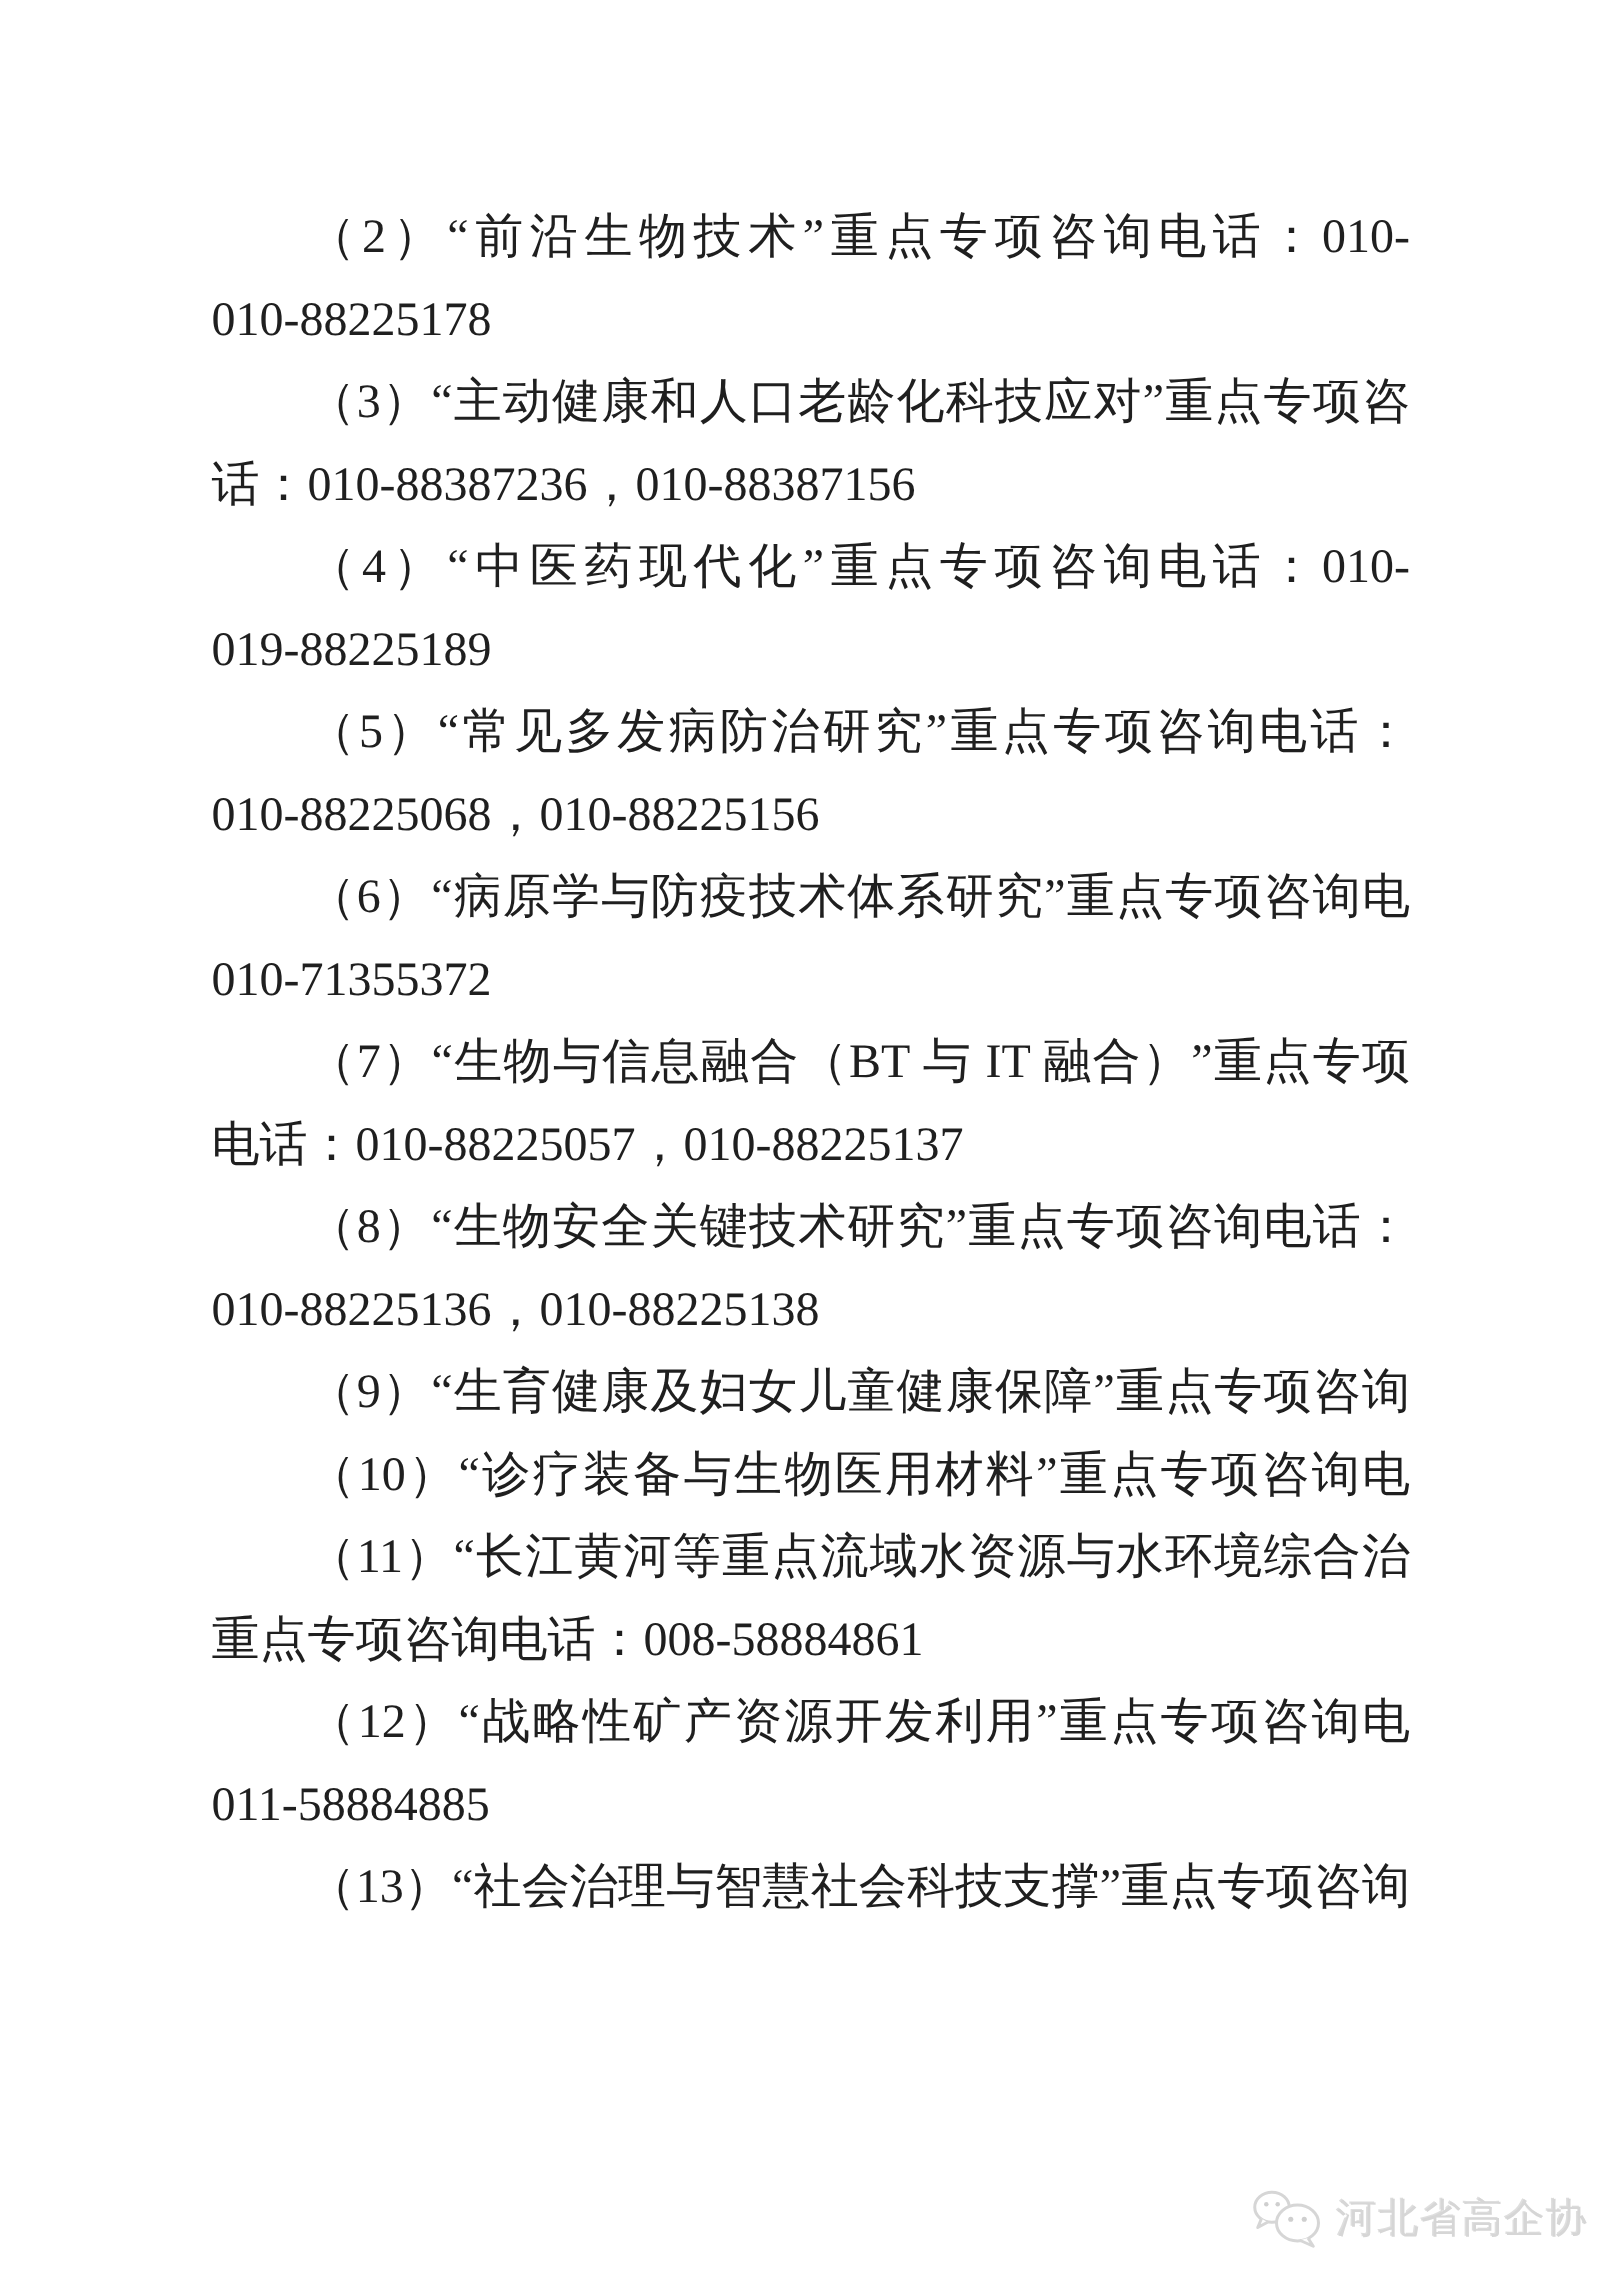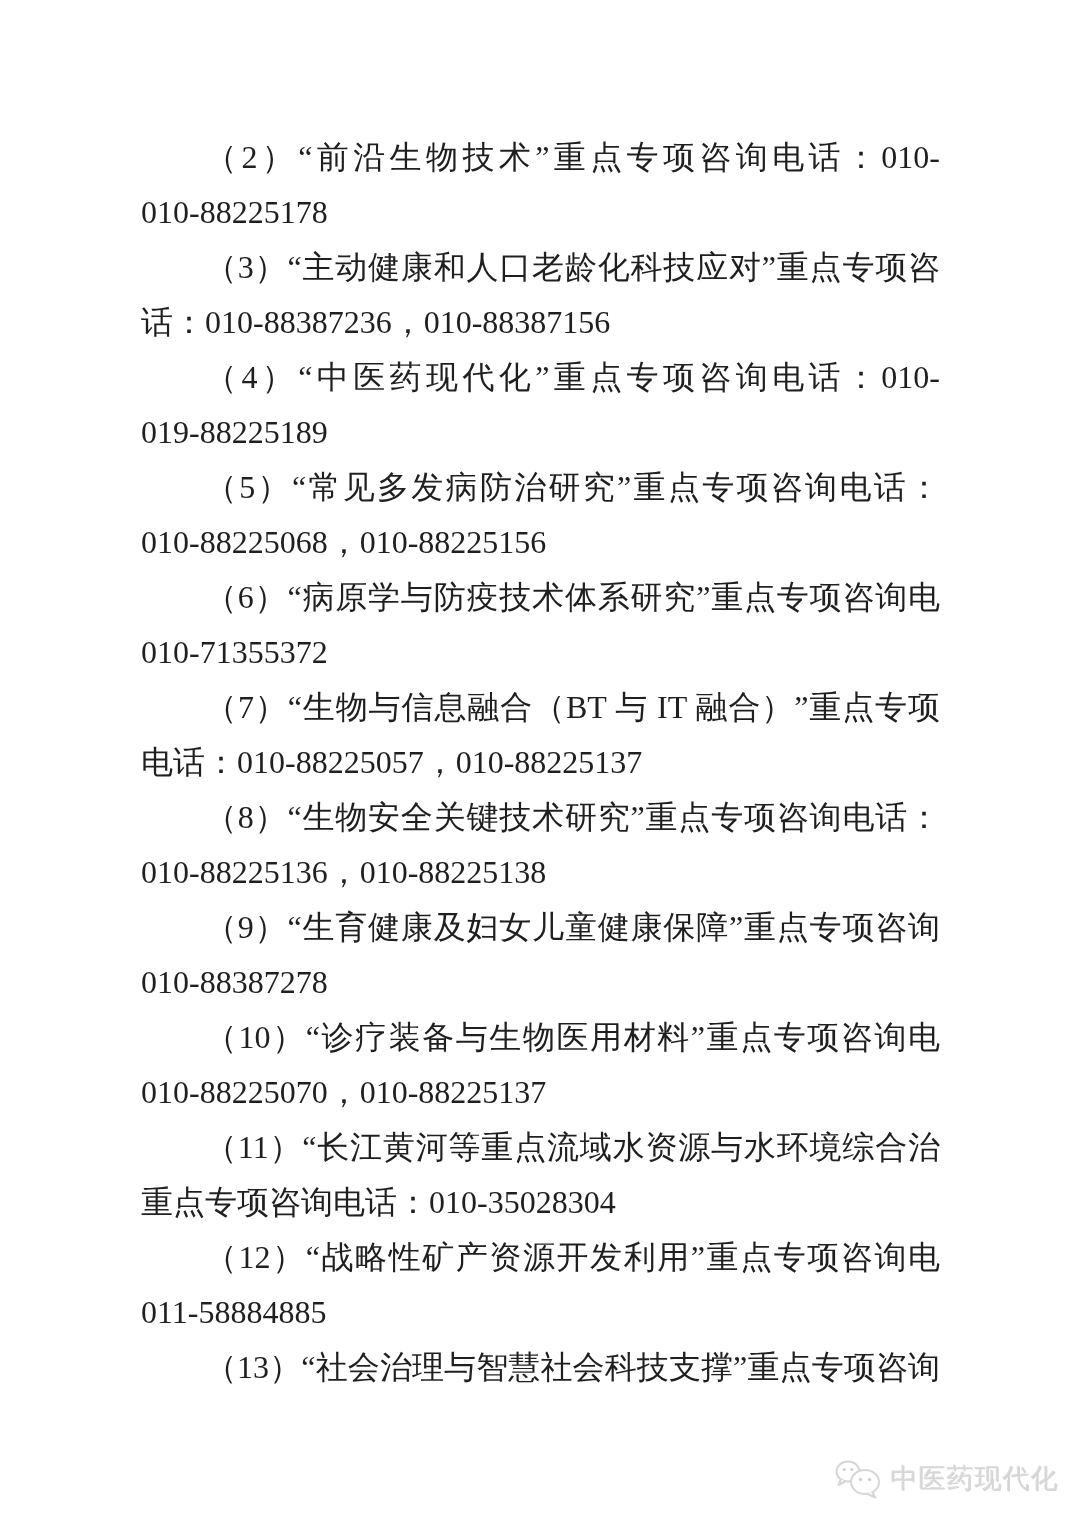--- a/index.html
+++ b/index.html
@@ -66,25 +66,23 @@
       <div class="line">019-88225189</div>
       <div class="line first just">（5）“常见多发病防治研究”重点专项咨询电话：</div>
       <div class="line">010-88225068，010-88225156</div>
       <div class="line first just">（6）“病原学与防疫技术体系研究”重点专项咨询电话：</div>
       <div class="line">010-71355372</div>
       <div class="line first just">（7）“生物与信息融合（BT 与 IT 融合）”重点专项咨询</div>
       <div class="line">电话：010-88225057，010-88225137</div>
       <div class="line first just">（8）“生物安全关键技术研究”重点专项咨询电话：</div>
       <div class="line">010-88225136，010-88225138</div>
       <div class="line first just">（9）“生育健康及妇女儿童健康保障”重点专项咨询电话：</div>
-      <div class="line">010-88387278</div>
       <div class="line first just">（10）“诊疗装备与生物医用材料”重点专项咨询电话：</div>
-      <div class="line">010-88225070，010-88225137</div>
       <div class="line first just">（11）“长江黄河等重点流域水资源与水环境综合治理”</div>
-      <div class="line">重点专项咨询电话：010-35028304</div>
+      <div class="line">重点专项咨询电话：008-58884861</div>
       <div class="line first just">（12）“战略性矿产资源开发利用”重点专项咨询电话：</div>
       <div class="line">011-58884885</div>
       <div class="line first just">（13）“社会治理与智慧社会科技支撑”重点专项咨询电</div>
     </div>
 
   <div class="watermark">
     <span class="wm-icon">
       <svg width="50" height="42" viewBox="0 0 50 42">
         <g fill="none" stroke="#d6d6d6" stroke-width="2">
           <ellipse cx="14" cy="13.5" rx="11.5" ry="10" fill="#ffffff"></ellipse>
@@ -93,16 +91,16 @@
           <path d="M38 34 L41.5 39.5 L32.5 35.5" fill="#ffffff" stroke-linejoin="round"></path>
         </g>
         <g fill="#cfcfcf">
           <circle cx="10.2" cy="11.5" r="1.5"></circle>
           <circle cx="17.8" cy="11.5" r="1.5"></circle>
           <circle cx="26.5" cy="21.5" r="1.7"></circle>
           <circle cx="35.5" cy="21.5" r="1.7"></circle>
         </g>
       </svg>
     </span>
-    <span class="wm-label">中医药现代化</span>
+    <span class="wm-label">河北省高企协</span>
   </div>
 
 </div>
 
 </body></html>

